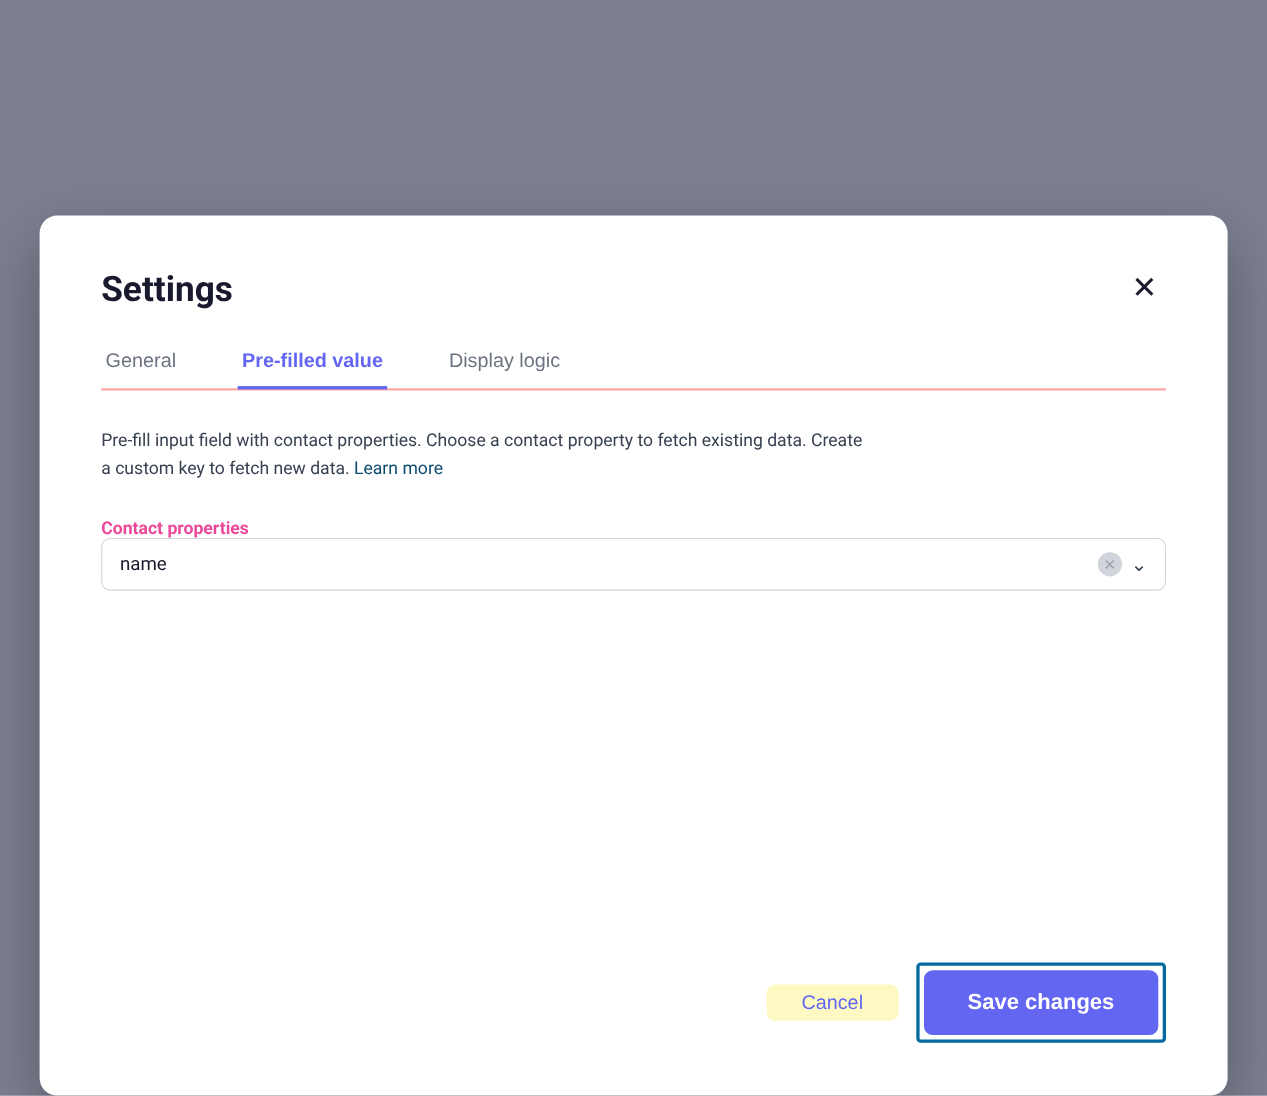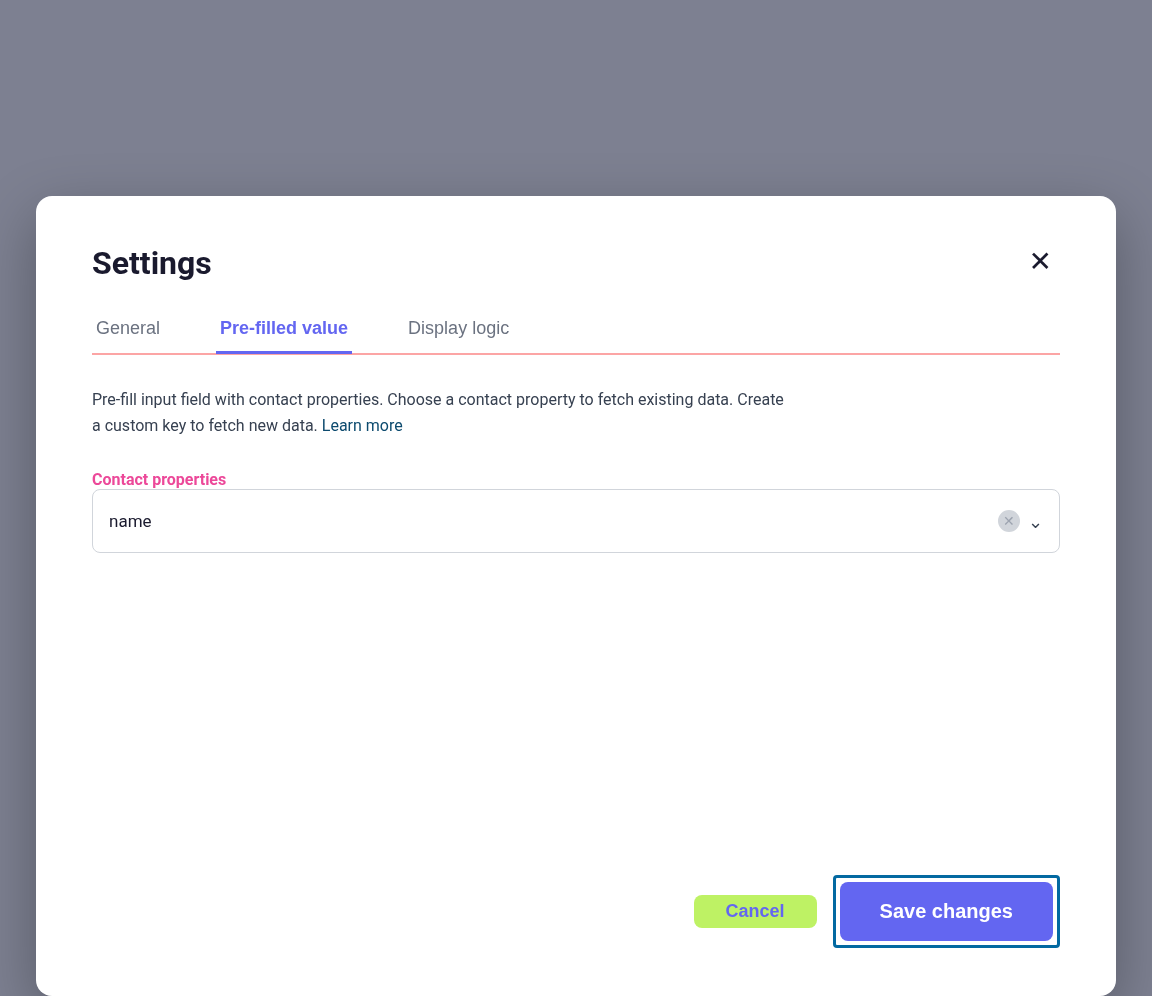--- a/index.html
+++ b/index.html
@@ -126,21 +126,21 @@
       font-weight: 700;
     }
 
     .select-container {
       position: relative;
       border: 1.5px solid #d1d5db;
       border-radius: 8px;
       display: flex;
       align-items: center;
       padding: 0 16px;
-      height: 64px;
+      height: 48px;
       background: #fff;
       width: 100%;
     }
 
     .select-value {
       flex: 1;
       font-size: 17px;
       color: #1a1a2e;
     }
 
@@ -170,26 +170,26 @@
     .modal-footer {
       margin-top: auto;
       display: flex;
       justify-content: flex-end;
       gap: 16px;
       padding-top: 48px;
       align-items: center;
     }
 
     .cancel-button {
-      background: #bef264;
+      background: #fef9c3;
       border: none;
       border-radius: 8px;
       padding: 6px 32px;
       font-size: 18px;
-      font-weight: 700;
+      font-weight: 400;
       color: #6366f1;
       cursor: pointer;
       min-width: 120px;
     }
 
     .save-button-wrapper {
       border: 3px solid #0369a1;
       border-radius: 4px;
       padding: 4px;
     }

